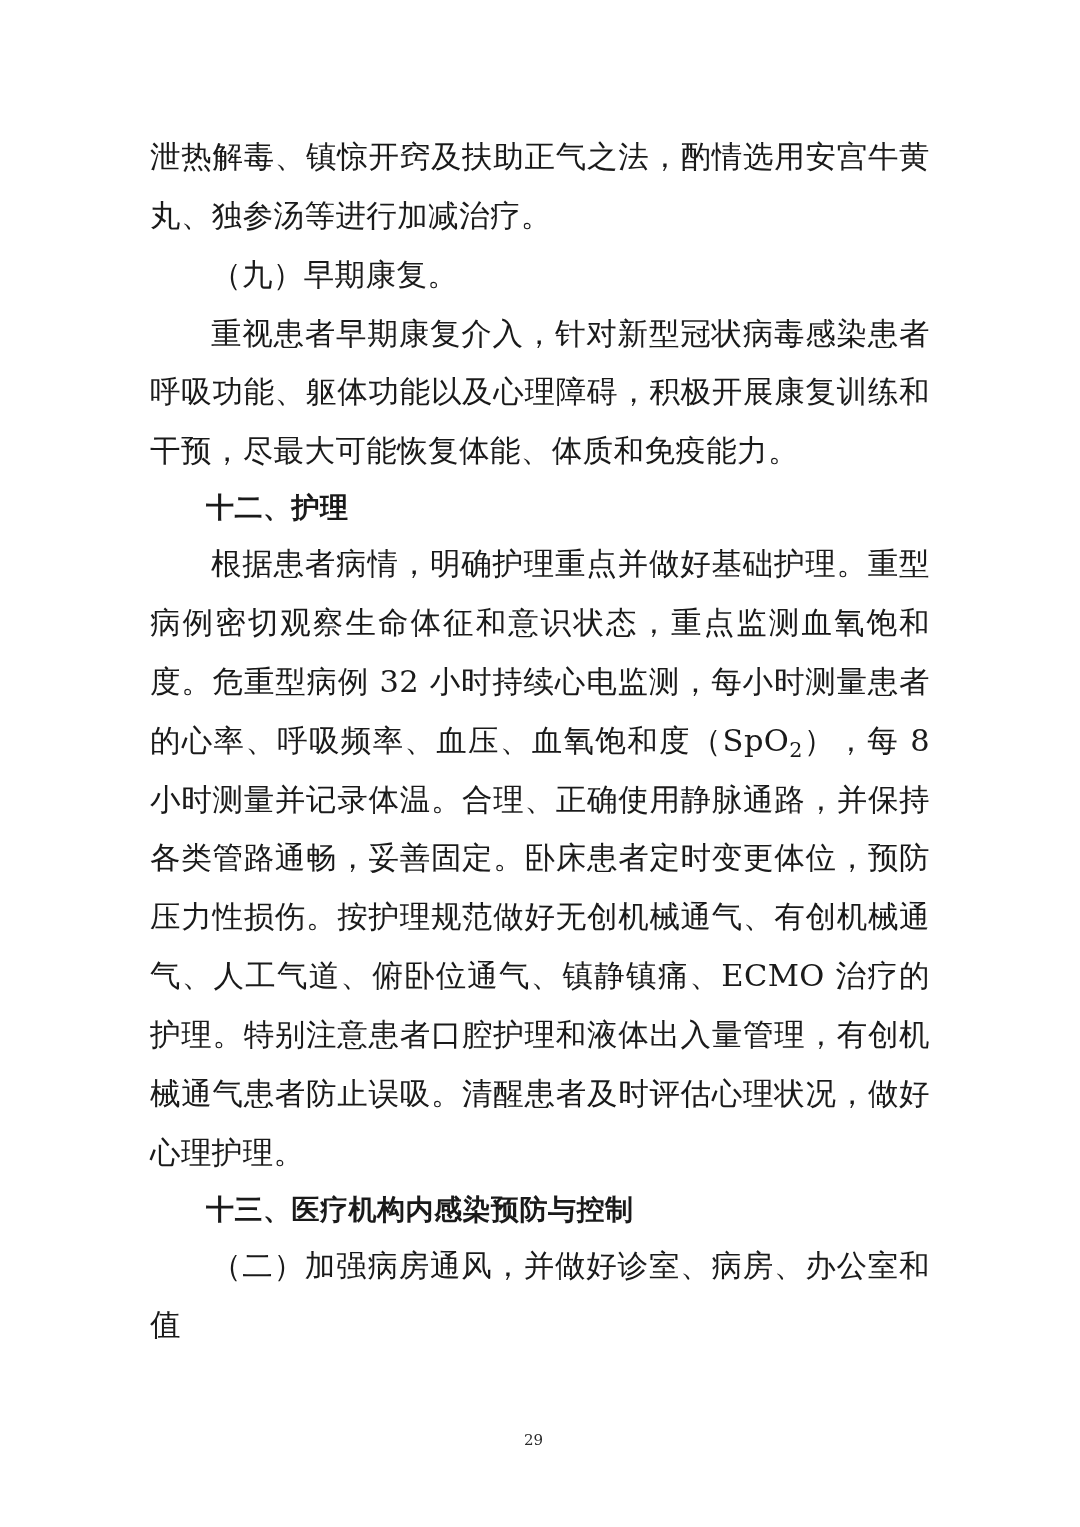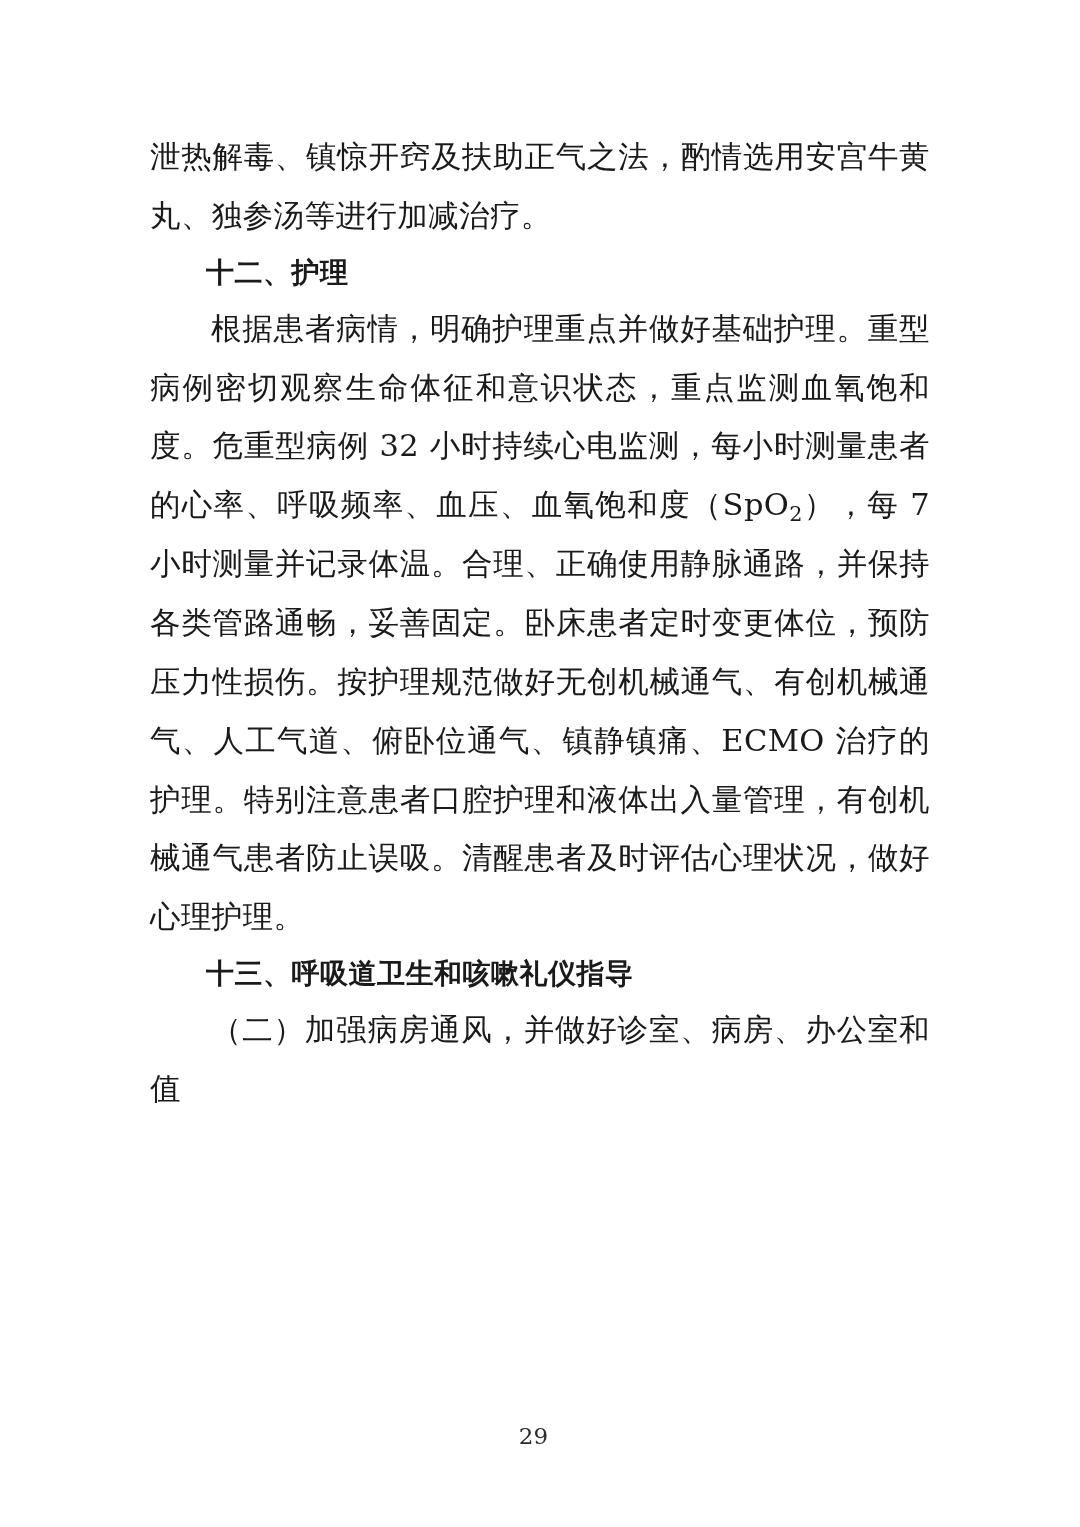--- a/index.html
+++ b/index.html
@@ -47,40 +47,42 @@
   sub {
     font-size: 0.68em;
     vertical-align: -0.28em;
   }
   .page-number {
     position: absolute;
     left: 0;
     right: 13px;
     bottom: 78px;
     text-align: center;
-    font-size: 23px;
+    font-size: 15px;
     font-family: "DejaVu Serif", "Liberation Serif", serif;
     color: #2b2b2b;
   }
 </style>
 </head>
 <body>
 
 <div class="page">
   <div class="doc-body">
 
     <p class="para cont">泄热解毒、镇惊开窍及扶助正气之法，酌情选用安宫牛黄丸、独参汤等进行加减治疗。</p>
 
+    <p class="para">（九）早期康复。</p>
 
+    <p class="para">重视患者早期康复介入，针对新型冠状病毒感染患者呼吸功能、躯体功能以及心理障碍，积极开展康复训练和干预，尽最大可能恢复体能、体质和免疫能力。</p>
 
     <p class="heading">十二、护理</p>
 
-    <p class="para"><span>根据患者病情，明确护理重点并做好基础护理。重型病例密切观察生命体征和意识状态，重点监测血氧饱和度。危重型病例 32 小时持续心电监测，每小时测量患者的心率、呼吸频率、血压、血氧饱和度（SpO</span><sub>2</sub><span>），每 7 小时测量并记录体温。合理、正确使用静脉通路，并保持各类管路通畅，妥善固定。卧床患者定时变更体位，预防压力性损伤。按护理规范做好无创机械通气、有创机械通气、人工气道、俯卧位通气、镇静镇痛、ECMO 治疗的护理。特别注意患者口腔护理和液体出入量管理，有创机械通气患者防止误吸。清醒患者及时评估心理状况，做好心理护理。</span></p>
+    <p class="para"><span>根据患者病情，明确护理重点并做好基础护理。重型病例密切观察生命体征和意识状态，重点监测血氧饱和度。危重型病例 32 小时持续心电监测，每小时测量患者的心率、呼吸频率、血压、血氧饱和度（SpO</span><sub>2</sub><span>），每 8 小时测量并记录体温。合理、正确使用静脉通路，并保持各类管路通畅，妥善固定。卧床患者定时变更体位，预防压力性损伤。按护理规范做好无创机械通气、有创机械通气、人工气道、俯卧位通气、镇静镇痛、ECMO 治疗的护理。特别注意患者口腔护理和液体出入量管理，有创机械通气患者防止误吸。清醒患者及时评估心理状况，做好心理护理。</span></p>
 
-    <p class="heading">十三、呼吸道卫生和咳嗽礼仪指导</p>
+    <p class="heading">十三、医疗机构内感染预防与控制</p>
 
 
     <p class="para">（二）加强病房通风，并做好诊室、病房、办公室和值</p>
 
   </div>
 
   <div class="page-number">29</div>
 </div>
 
 </body></html>

